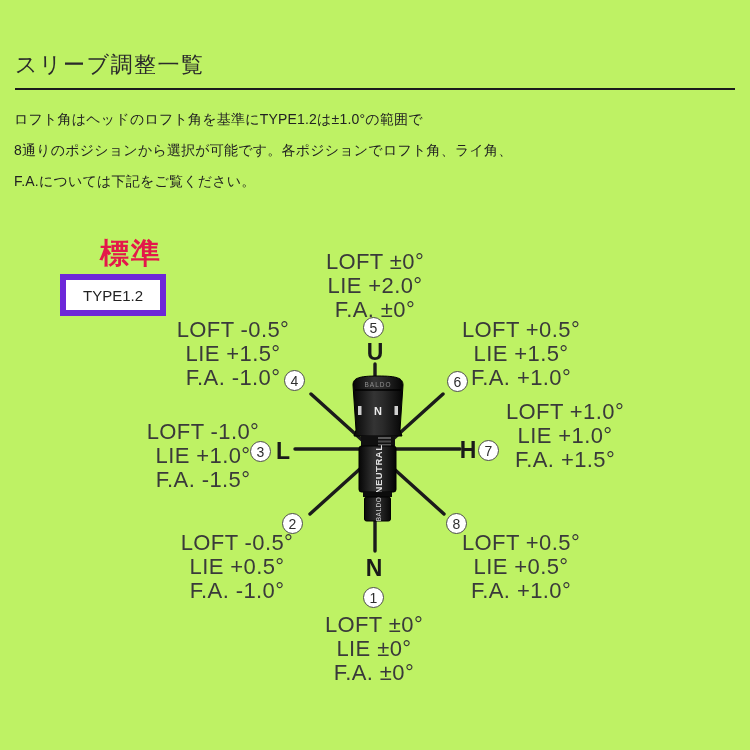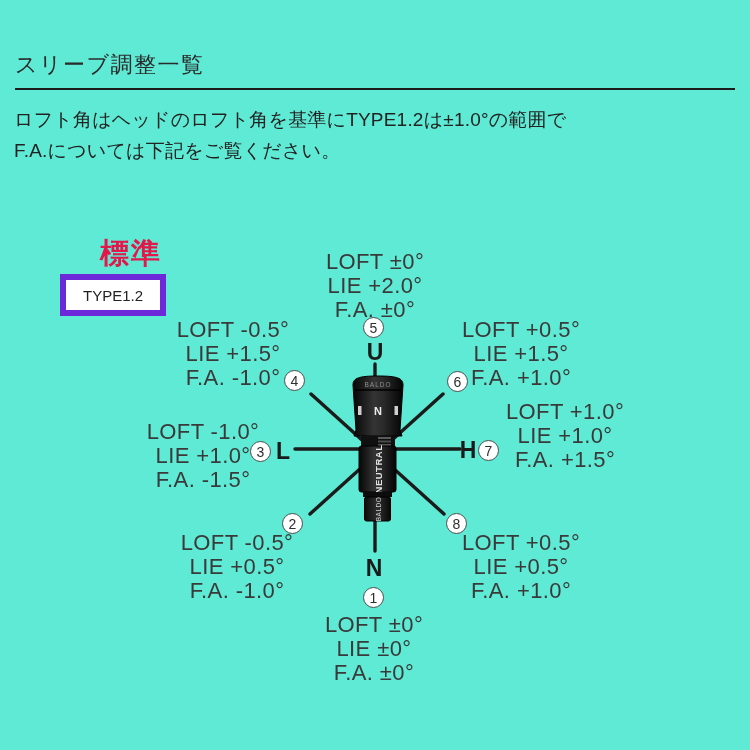--- a/index.html
+++ b/index.html
@@ -1,29 +1,29 @@
 <!DOCTYPE html>
 <html><head>
 <meta charset="utf-8">
 <style>
   html,body{margin:0;padding:0;background:#ffffff;}
   #stage{
-    position:relative;width:750px;height:750px;background:#5eead4;overflow:hidden;
+    position:relative;width:750px;height:750px;background:#bef264;overflow:hidden;
     font-family:"Liberation Sans", sans-serif;
   }
   
   .title{
     position:absolute;left:15px;top:50px;font-size:22px;color:#2b2b2b;
     letter-spacing:1.5px;font-weight:400;
   }
   .title-rule{
     position:absolute;left:15px;top:88px;width:720px;height:2px;background:#1c1c1c;
   }
   .intro{
-    position:absolute;left:14px;top:104px;width:720px;font-size:19px;
+    position:absolute;left:14px;top:104px;width:720px;font-size:14px;
     line-height:31px;color:#222222;letter-spacing:0.2px;
   }
   
   .std-label{
     position:absolute;left:68px;top:234px;font-size:29px;font-weight:700;
     letter-spacing:2px;
     margin-left:32px;
   }
   .type-box{
     position:absolute;left:60px;top:274px;width:94px;height:30px;
@@ -50,20 +50,21 @@
 </style>
 </head>
 <body>
 
 <div id="stage">
 
   <div class="title">スリーブ調整一覧</div>
   <div class="title-rule"></div>
   <div class="intro">
     <div>ロフト角はヘッドのロフト角を基準にTYPE1.2は±1.0°の範囲で</div>
+    <div>8通りのポジションから選択が可能です。各ポジションでロフト角、ライ角、</div>
     <div>F.A.については下記をご覧ください。</div>
   </div>
 
   <div class="std-label" id="stdLabel" style="color: rgb(228, 23, 74);">標準</div>
   <div class="type-box">TYPE1.2</div>
 
   <svg id="spokes" width="750" height="750" viewBox="0 0 750 750">
     <g stroke="#1b1b1b" stroke-width="3.4" stroke-linecap="round">
       <line x1="375" y1="364" x2="375" y2="551"></line>
       <line x1="295" y1="449" x2="460" y2="449"></line>

